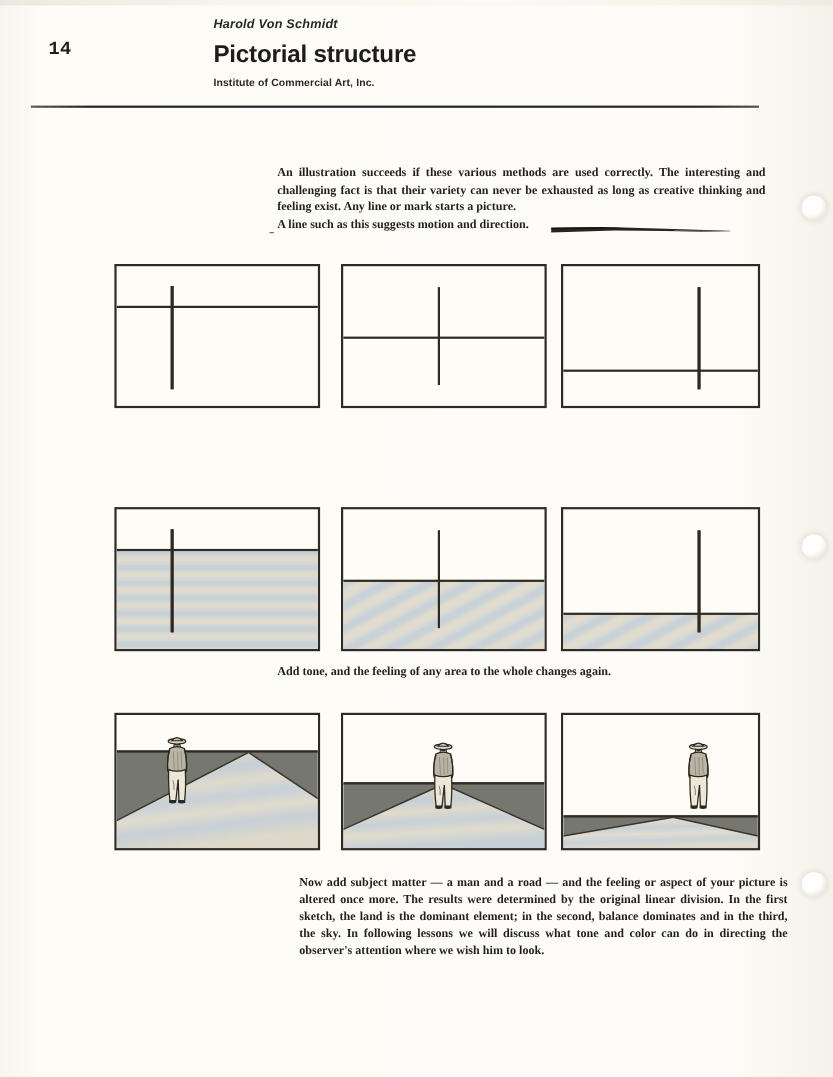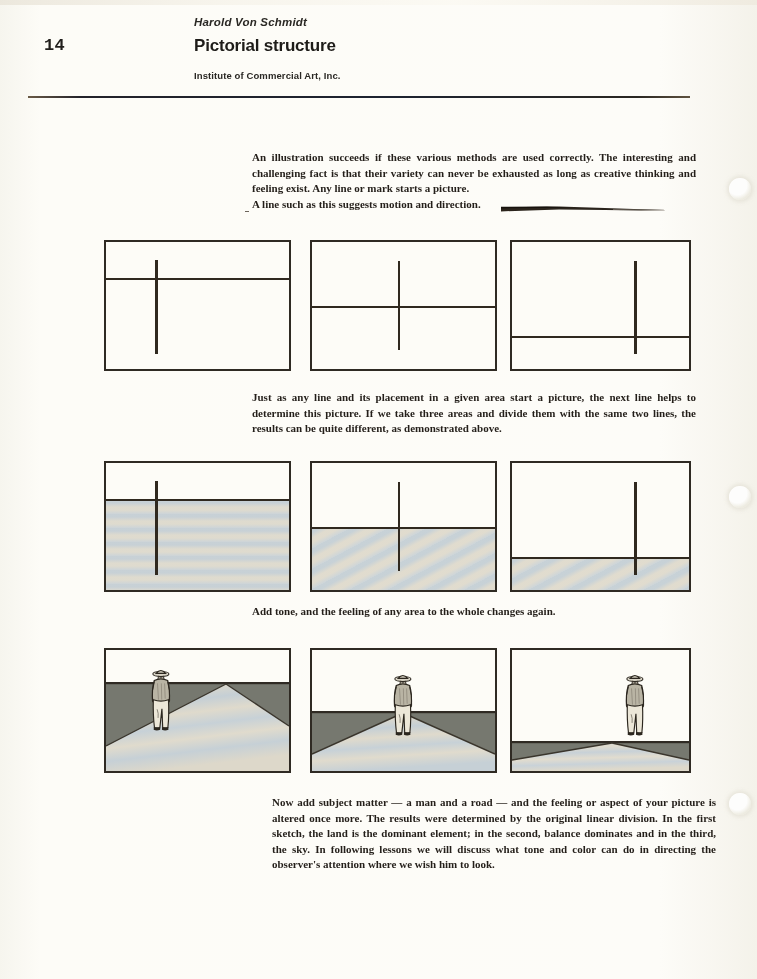--- a/index.html
+++ b/index.html
@@ -34,21 +34,21 @@
     font-weight:bold;font-size:17px;letter-spacing:.3px;color:#211f1c;
   }
   .author{
     position:absolute;left:194px;top:16px;
     font-family:"Liberation Sans",sans-serif;
     font-size:11.5px;font-weight:600;letter-spacing:.2px;color:#2a2824;font-style:italic;
   }
   .title{
     position:absolute;left:194px;top:36px;
     font-family:"Liberation Sans",sans-serif;
-    font-weight:bold;font-size:17px;letter-spacing:-.2px;color:#1e1c19;
+    font-weight:bold;font-size:22px;letter-spacing:-.2px;color:#1e1c19;
   }
   .imprint{
     position:absolute;left:194px;top:70px;
     font-family:"Liberation Sans",sans-serif;
     font-size:9.5px;font-weight:600;letter-spacing:.1px;color:#2a2824;
   }
   .rule{
     position:absolute;left:28px;top:96px;width:662px;height:2px;
     background:linear-gradient(to right,#6a5a46,#23222a 8%,#1d2330 55%,#2a2722 92%,#5f5240);
   }
@@ -167,21 +167,20 @@
   </div>
   <div class="panel r1 c2">
     <div class="hline" style="top:50%;"></div>
     <div class="vline" style="left:47%;top:15%;height:70%;"></div>
   </div>
   <div class="panel r1 c3">
     <div class="hline" style="top:74%;"></div>
     <div class="vline" style="left:69%;top:15%;height:73%;"></div>
   </div>
 
-  <div class="ptext" id="para2">Just as any line and its placement in a given area start a picture, the next line helps to determine this picture. If we take three areas and divide them with the same two lines, the results can be quite different, as demonstrated above.</div>
 
   <div class="panel r2 c1">
     <div class="tone-h" style="top:29%;height:71%;"></div>
     <div class="hline" style="top:28%;"></div>
     <div class="vline" style="left:27%;top:14%;height:74%;"></div>
   </div>
   <div class="panel r2 c2">
     <div class="tone-d" style="top:51%;height:49%;"></div>
     <div class="hline" style="top:50%;"></div>
     <div class="vline" style="left:47%;top:15%;height:70%;"></div>

